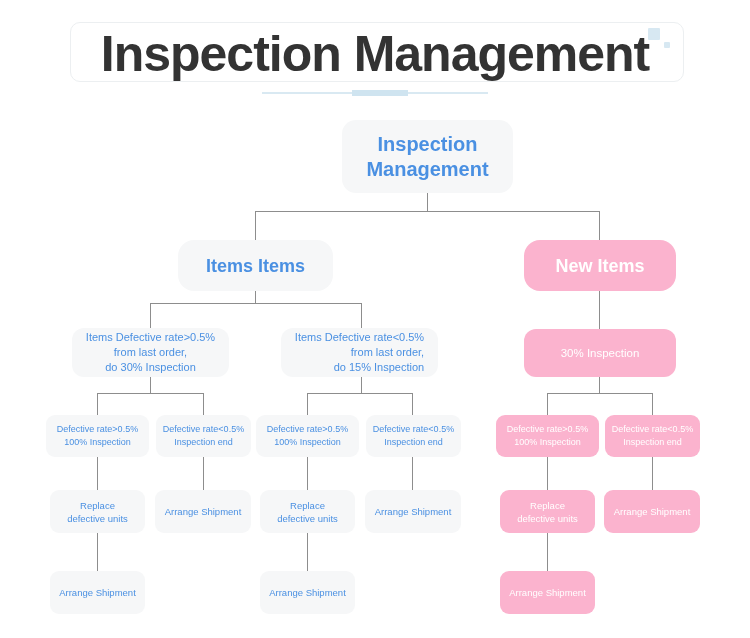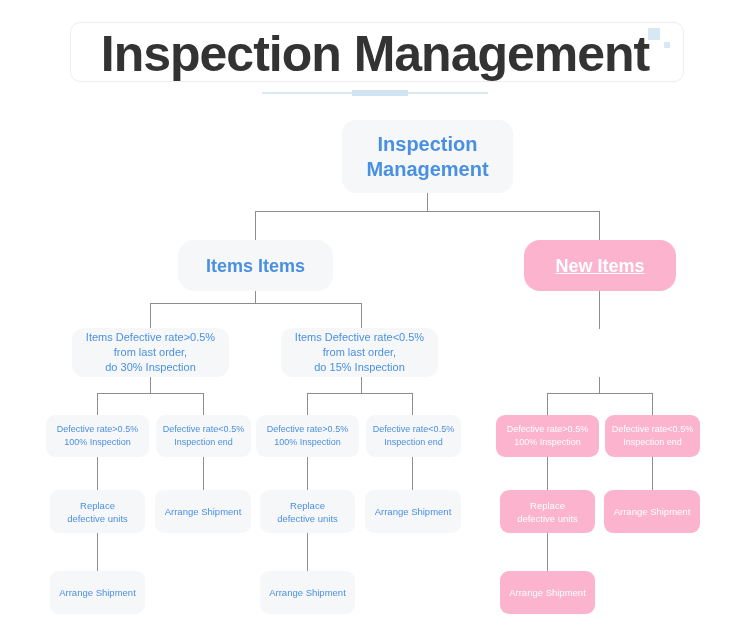--- a/index.html
+++ b/index.html
@@ -112,36 +112,39 @@
   <div class="line v" style="left:547px;top:533px;height:38px;"></div>
 
   <div class="node gray lvl-root" style="left:342px;top:120px;width:171px;height:73px;">
     <span class="txt">Inspection Management</span>
   </div>
 
   <div class="node gray lvl-2" style="left:178px;top:240px;width:155px;height:51px;">
     <span class="txt">Items Items</span>
   </div>
 
-  <div class="node pink lvl-2" style="left:524px;top:240px;width:152px;height:51px;text-decoration:underline;">
+  <div class="node pink lvl-2" style="left:524px;top:240px;width:152px;height:51px;">
     <span class="txt">New Items</span>
   </div>
 
   <div class="node gray lvl-3" style="left:72px;top:328px;width:157px;height:49px;">
     <span class="txt">Items Defective rate&gt;0.5%
 from last order,
 do 30% Inspection</span>
   </div>
 
-  <div class="node gray lvl-3" style="left:281px;top:328px;width:157px;height:49px;">
+  <div class="node gray lvl-3" style="left:281px;top:328px;width:157px;height:49px;text-align:right;">
     <span class="txt">Items Defective rate&lt;0.5%
 from last order,
 do 15% Inspection</span>
   </div>
 
+  <div class="node pink lvl-3 pinkbox" style="left:524px;top:329px;width:152px;height:48px;">
+    <span class="txt">30% Inspection</span>
+  </div>
 
   <div class="node gray lvl-4" style="left:46px;top:415px;width:103px;height:42px;">
     <span class="txt">Defective rate&gt;0.5%
 100% Inspection</span>
   </div>
   <div class="node gray lvl-4" style="left:156px;top:415px;width:95px;height:42px;">
     <span class="txt">Defective rate&lt;0.5%
 Inspection end</span>
   </div>
 

